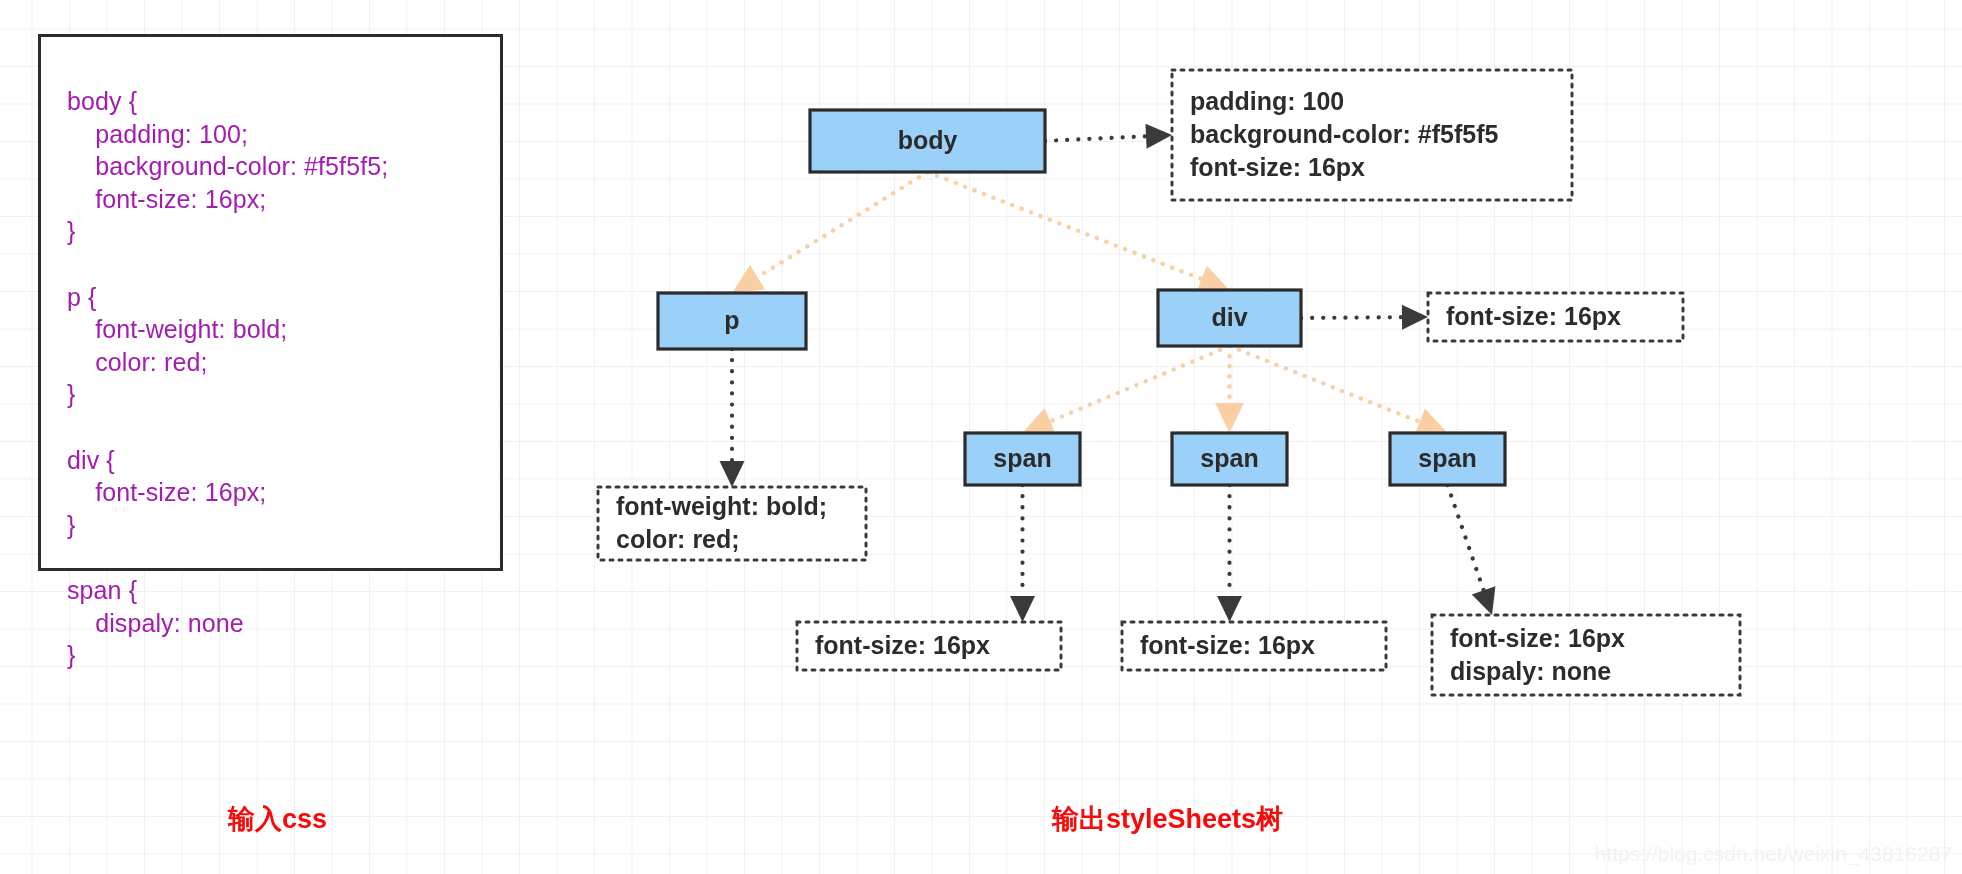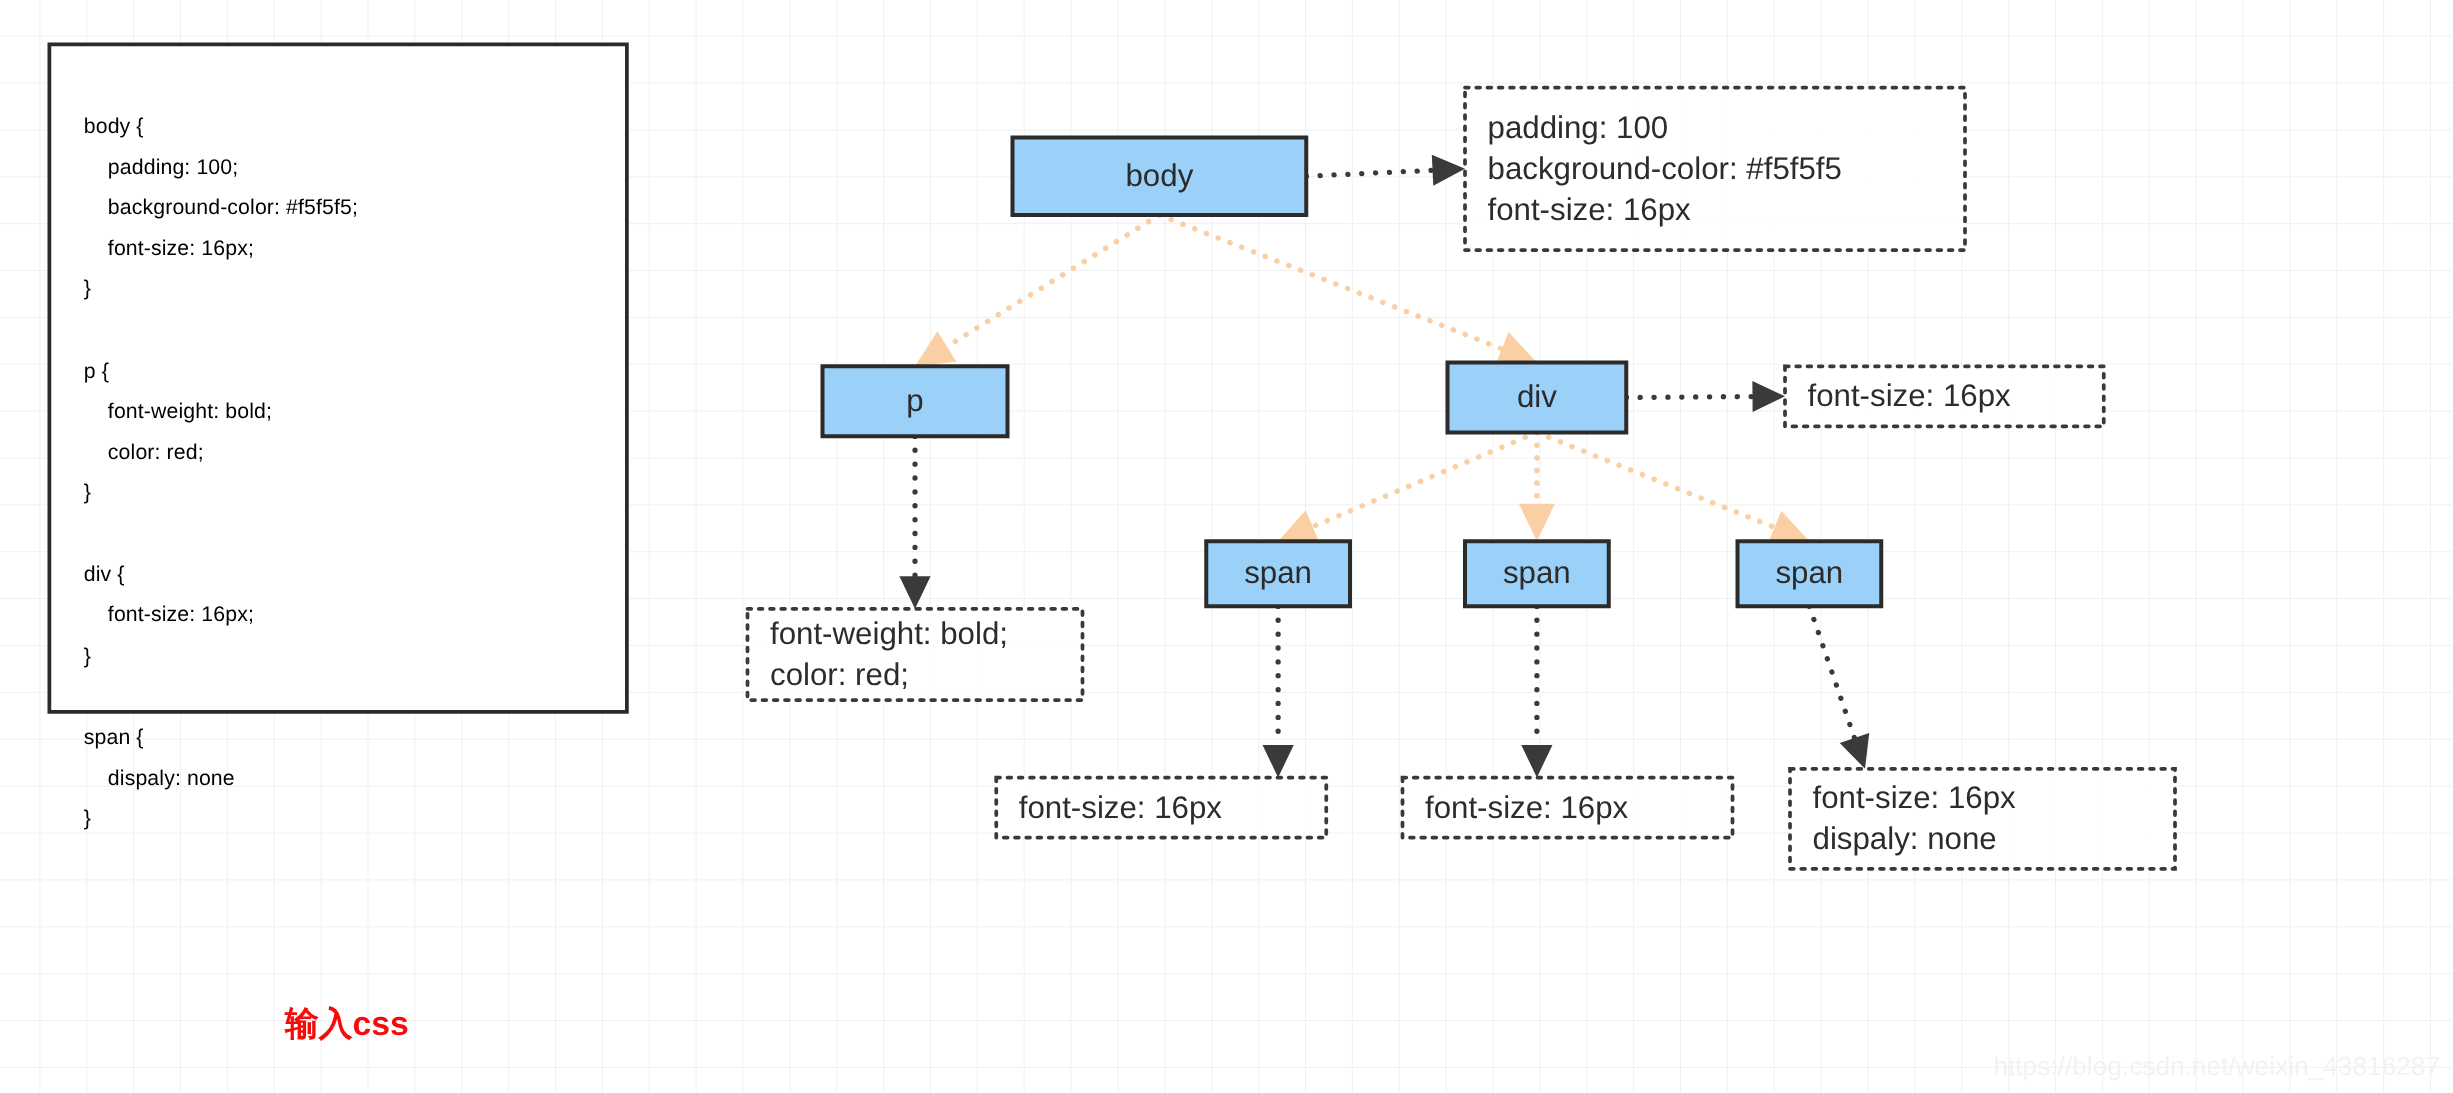--- a/index.html
+++ b/index.html
@@ -29,34 +29,35 @@
     width: 465px;
     height: 537px;
     background: #ffffff;
     border: 3px solid #2b2b2b;
     box-sizing: border-box;
   }
   #css-code {
     margin: 0;
     padding: 48px 0 0 26px;
     font-family: "Liberation Sans", sans-serif;
-    font-size: 17px;
+    font-size: 25px;
     line-height: 32.6px;
-    color: #000000;
+    color: #a21caf;
     white-space: pre;
     letter-spacing: 0.1px;
   }
 
   
   #diagram {
     position: absolute;
     left: 0;
     top: 0;
     width: 1962px;
     height: 846px;
+    font-weight: bold;
   }
   #diagram svg { display: block; }
 
   .node-rect {
     fill: #9bd0f8;
     stroke: #2b2b2b;
     stroke-width: 3.2;
   }
   .node-label {
     font-family: "Liberation Sans", sans-serif;
@@ -222,15 +223,16 @@
           </g>
           <g>
             <rect x="1390" y="433" width="115" height="52" class="node-rect"></rect>
             <text x="1447.5" y="460" class="node-label">span</text>
           </g>
         </g>
     </svg>
   </div>
 
   <div class="caption" id="caption-input">输入css</div>
+  <div class="caption" id="caption-output">输出styleSheets树</div>
 
   <div id="watermark">https://blog.csdn.net/weixin_43816287</div>
 </div>
 
 </body></html>

